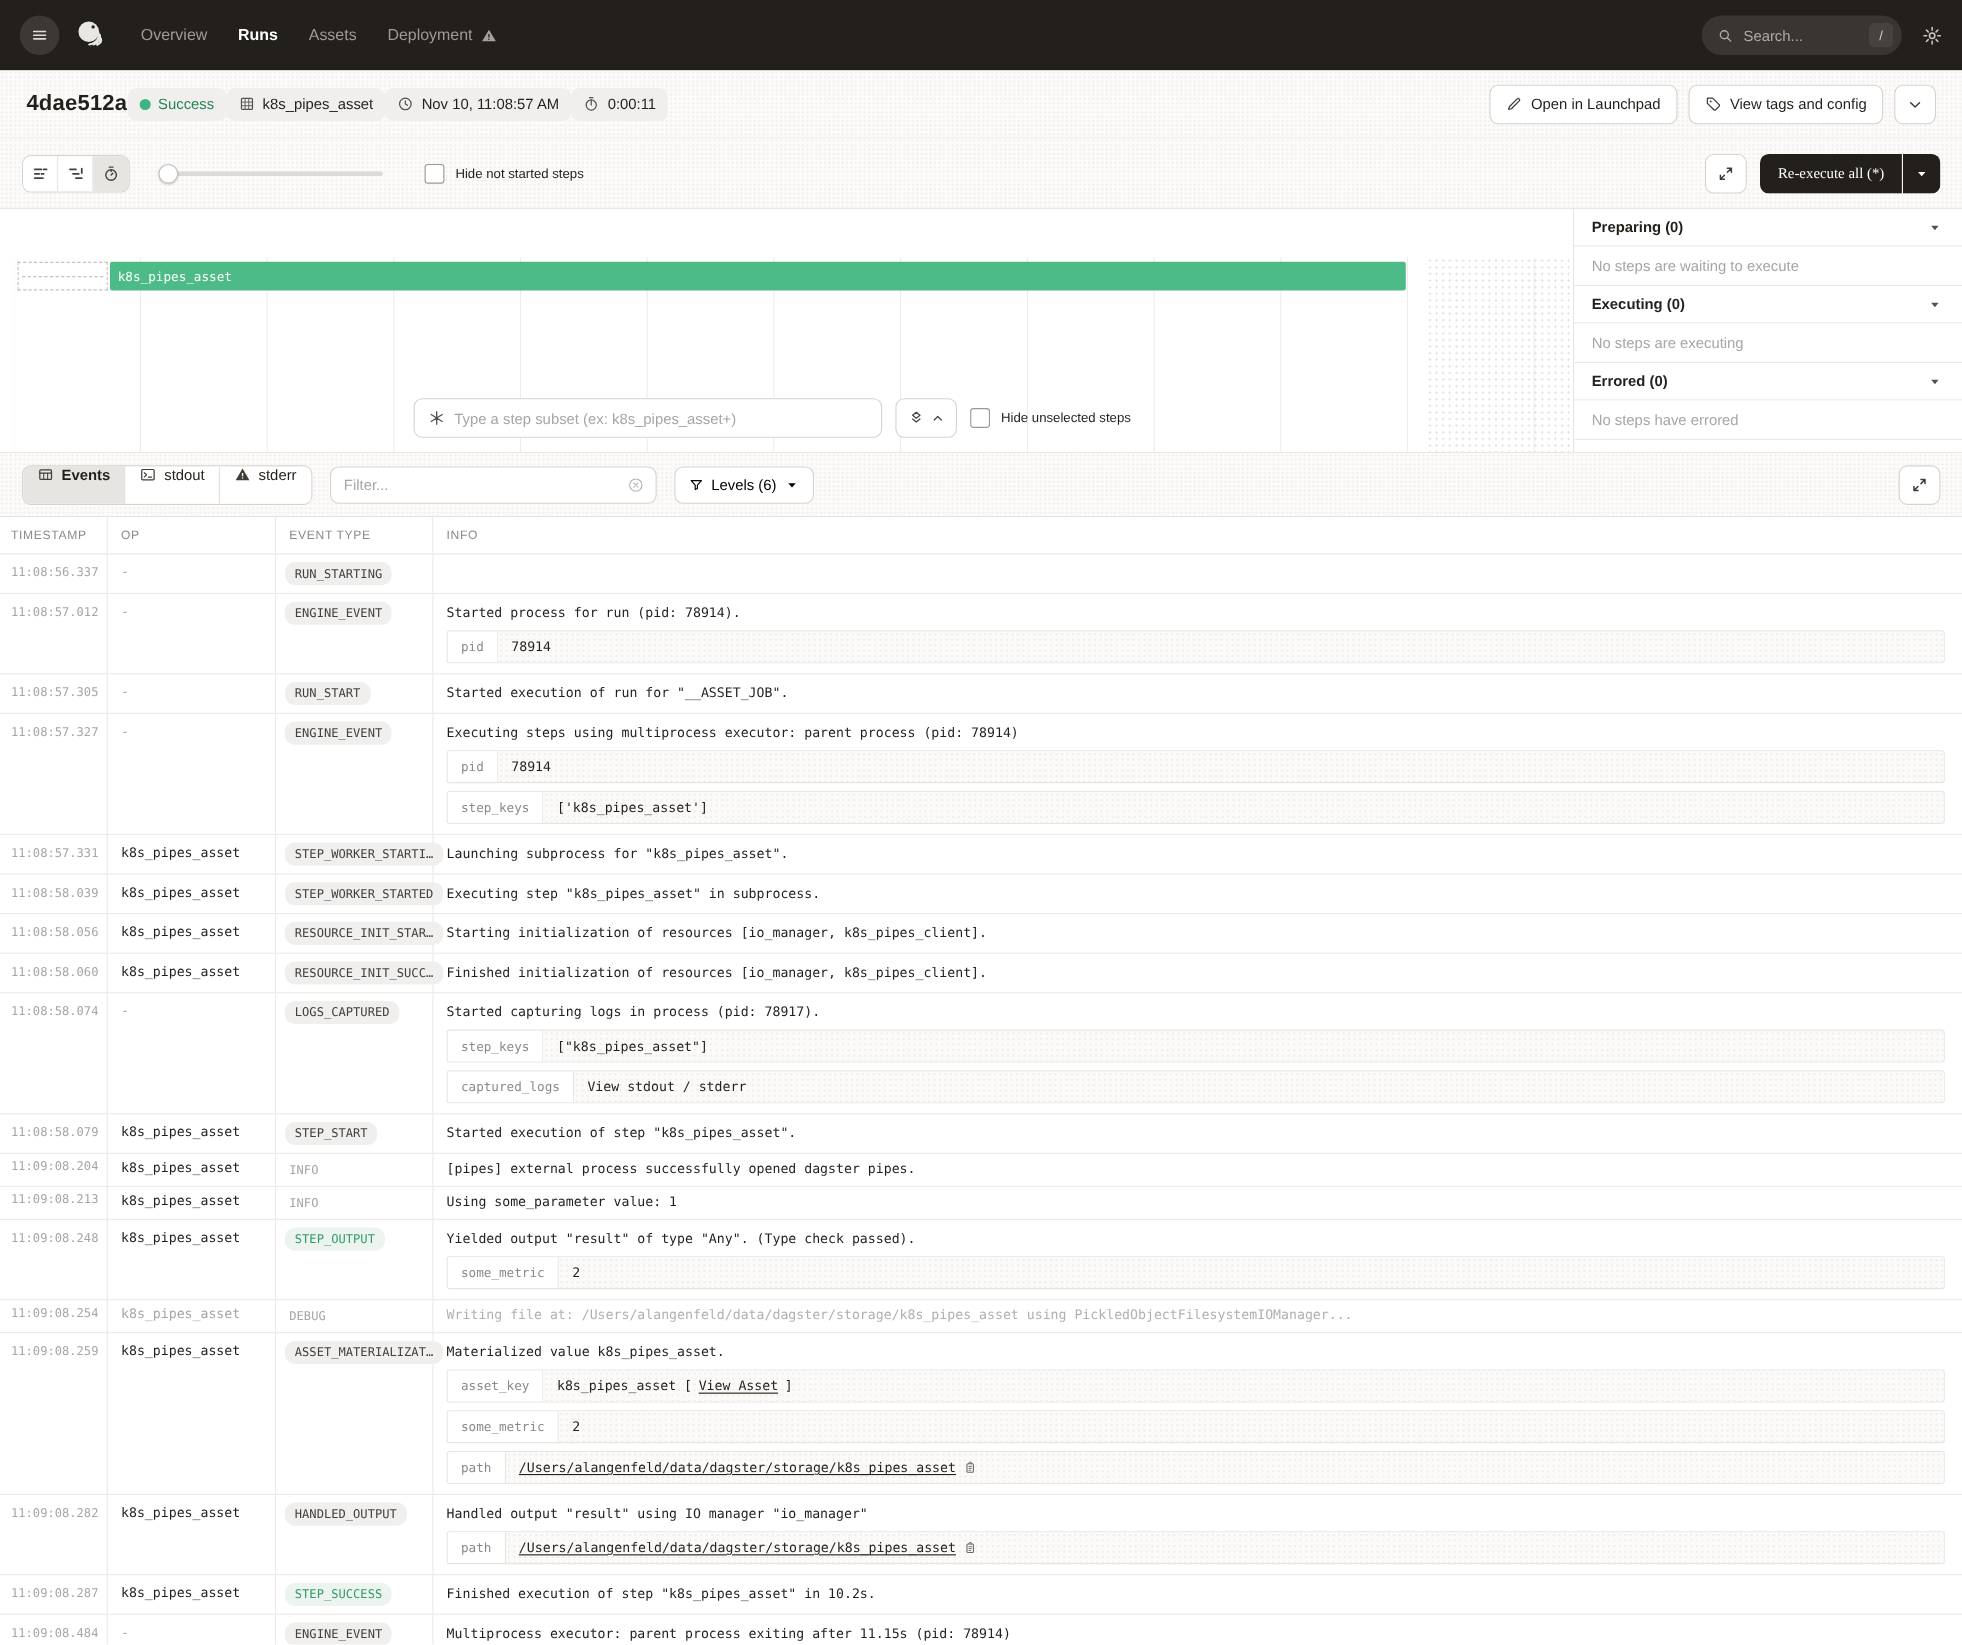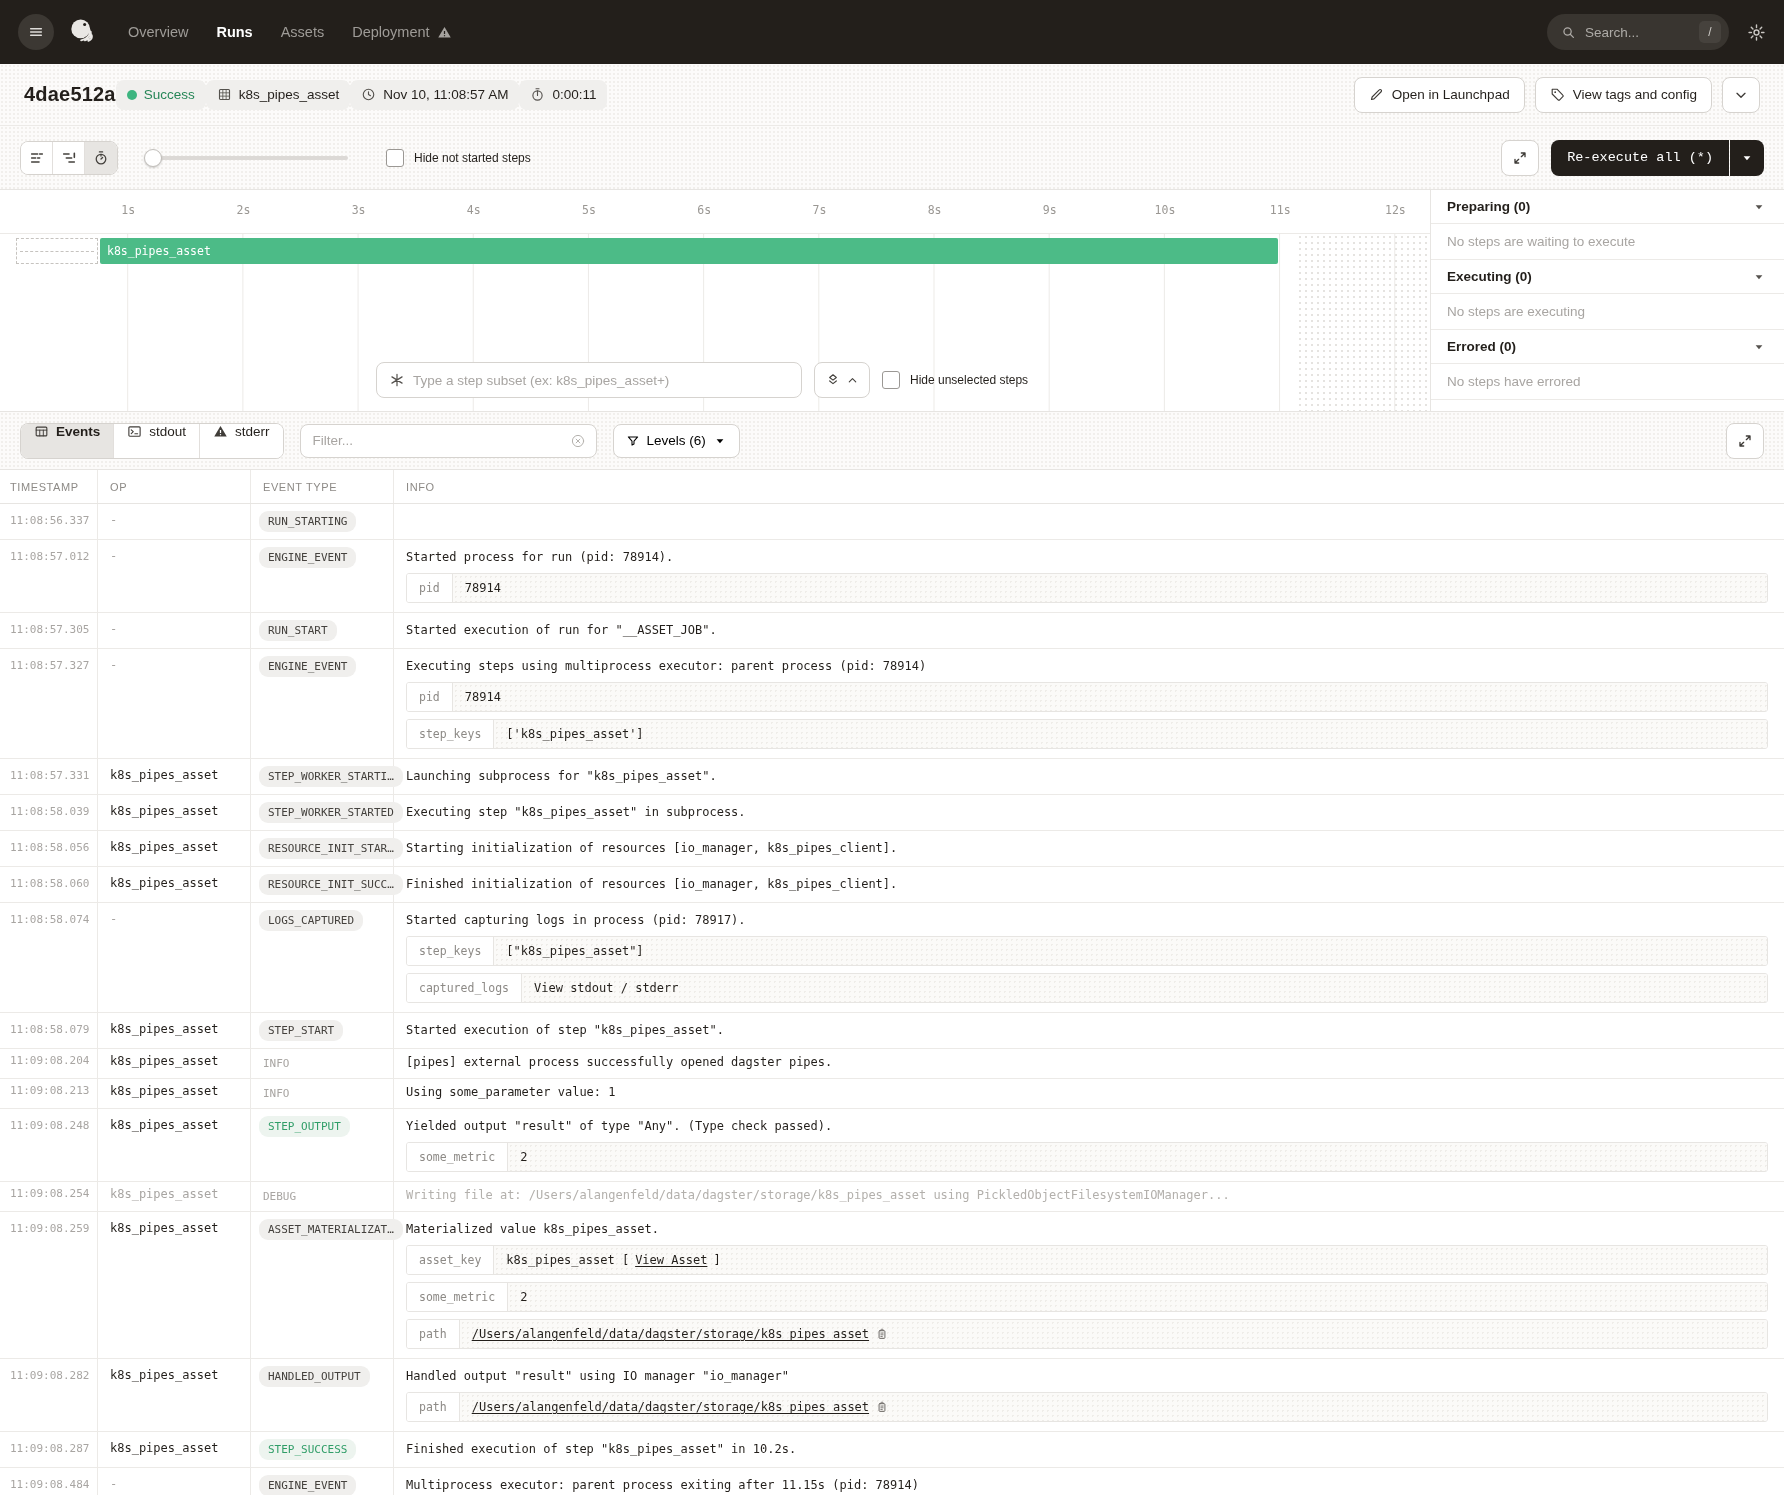--- a/index.html
+++ b/index.html
@@ -56,21 +56,21 @@
   .seg button.sel{background:#e7e5e2}
   .slider{position:relative;width:202px;height:18px;margin-left:28px;cursor:pointer}
   .slider .track{position:absolute;left:0;right:0;top:7px;height:4px;border-radius:2px;background:#dcd9d6}
   .slider .knob{position:absolute;left:-2px;top:0;width:18px;height:18px;border-radius:50%;background:#fff;
     border:1px solid #c2bfbb;box-shadow:0 1px 2px rgba(0,0,0,.18)}
   .cklabel{display:flex;align-items:center;gap:10px;font-size:12px;cursor:pointer}
   .ckbox{width:18px;height:18px;border:1.5px solid #9b9894;border-radius:3px;background:#fff}
   .gt-right{margin-left:auto;display:flex;align-items:center;gap:12px}
   .reexec{display:flex;border-radius:8px;overflow:hidden}
   .reexec .main{height:36px;background:var(--dark);color:#fff;border:none;padding:0 16px;font-size:13.5px;
-    font-family:Liberation Mono, monospace;cursor:pointer}
+    font-family:Liberation Serif, serif;cursor:pointer}
   .reexec .sep{width:1px;background:rgba(255,255,255,.28)}
   .reexec .caret{width:34px;background:var(--dark);color:#fff;border:none;display:flex;align-items:center;
     justify-content:center;cursor:pointer}
 
   
   .gantt-wrap{height:222px;display:flex;border-bottom:1px solid var(--border)}
   .gantt{position:relative;width:1431px;border-right:1px solid var(--border)}
   .axis{position:relative;height:44px;border-bottom:1px solid var(--border2)}
   .tick{position:absolute;top:13px;transform:translateX(-50%);font-family:"DejaVu Sans Mono",monospace;
     font-size:11.5px;color:#9a9793}
@@ -316,34 +316,20 @@
               <path d="M6.2 9h11.6L12 15.8z" fill="currentColor"></path>
             </svg>
           </span>
         </button>
     </div>
   </div>
 </section>
 
 <section class="gantt-wrap">
   <div class="gantt">
-    <div class="axis" id="axis">
-        <span class="tick" style="left: 128.2px;">1s</span>
-        <span class="tick" style="left: 243.4px;">2s</span>
-        <span class="tick" style="left: 358.6px;">3s</span>
-        <span class="tick" style="left: 473.8px;">4s</span>
-        <span class="tick" style="left: 589px;">5s</span>
-        <span class="tick" style="left: 704.2px;">6s</span>
-        <span class="tick" style="left: 819.4px;">7s</span>
-        <span class="tick" style="left: 934.6px;">8s</span>
-        <span class="tick" style="left: 1049.8px;">9s</span>
-        <span class="tick" style="left: 1165px;">10s</span>
-        <span class="tick" style="left: 1280.2px;">11s</span>
-        <span class="tick" style="left: 1395.4px;">12s</span>
-      </div>
     <div class="ggrid">
       <div class="future"></div>
       <div class="waitbox">
           <i></i>
         </div>
       <div class="gbar">k8s_pipes_asset</div>
       <div class="steprow">
         <div class="stepinput">
           <span class="gic">
               <svg viewBox="0 0 24 24" width="16" height="16">

